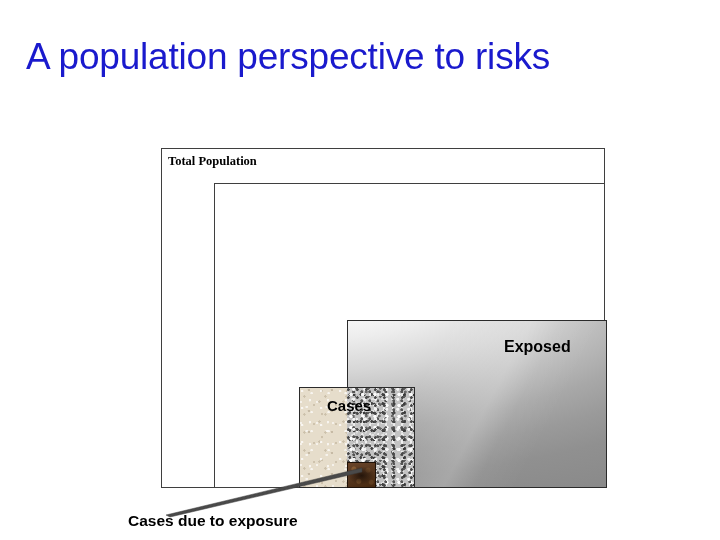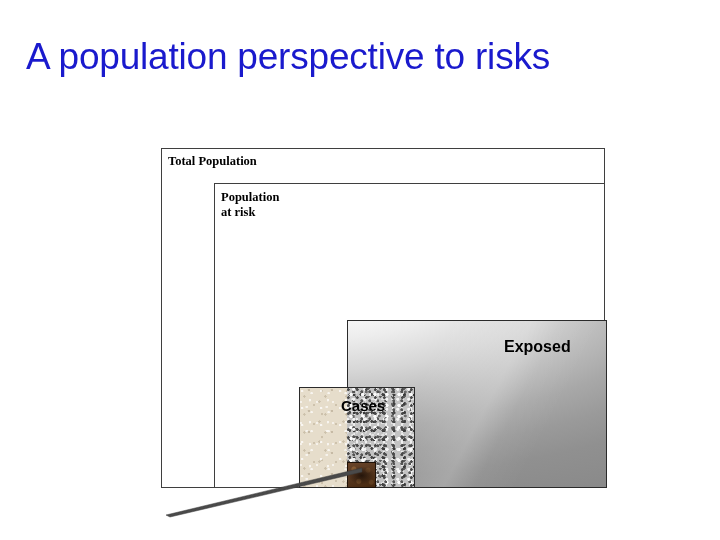--- a/index.html
+++ b/index.html
@@ -182,21 +182,20 @@
   #label-cases {
     position: absolute;
     left: 327px;
     top: 397px;
     font-family: "Liberation Sans", sans-serif;
     font-weight: bold;
     font-size: 15px;
     color: #000000;
     white-space: nowrap;
     z-index: 7;
-    margin-left: 14px;
   }
 
   
   #box-cases-due-to-exposure {
     position: absolute;
     left: 347px;
     top: 462px;
     width: 29px;
     height: 26px;
     border: 1px solid #1e1108;
@@ -240,32 +239,31 @@
 <body>
 
 <div id="slide-title">A population perspective to risks</div>
 
 <div id="diagram">
 
   <div id="box-total-population"></div>
   <div id="label-total-population">Total Population</div>
 
   <div id="box-population-at-risk"></div>
-  <div id="label-population-at-risk">Population
-at risk</div>
 
   <div id="box-exposed"></div>
   <div id="label-exposed">Exposed</div>
 
   <div id="box-cases">
     <div class="cases-fill-sand"></div>
     <div class="cases-fill-granite"></div>
   </div>
   <div id="label-cases">Cases</div>
 
   <div id="box-cases-due-to-exposure"></div>
 
   <svg id="leader-line" viewBox="0 0 720 540">
     <polygon points="166,515 362,468 362,472 170,517" fill="#4a4a4a" stroke="#3a3a3a" stroke-width="0.5"></polygon>
   </svg>
 
+  <div id="caption-cases-due-to-exposure">Cases due to exposure</div>
 
 </div>
 
 </body></html>

